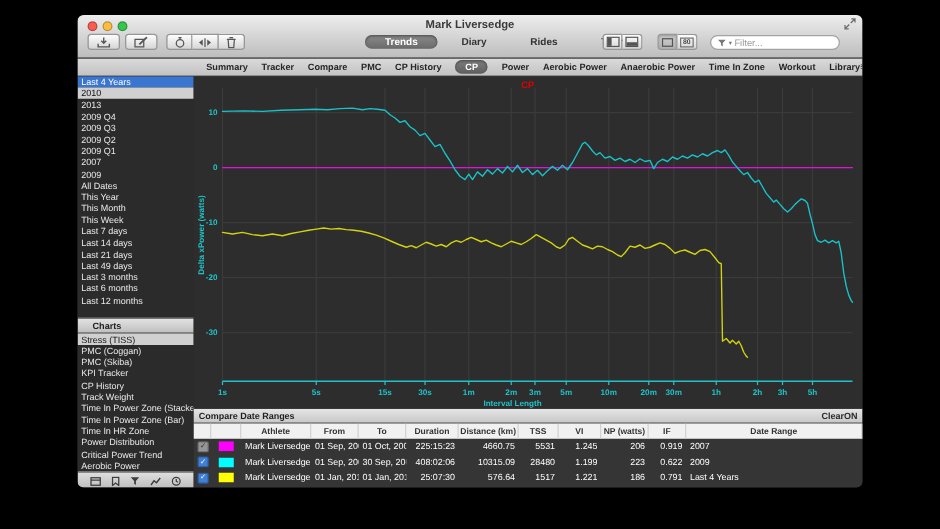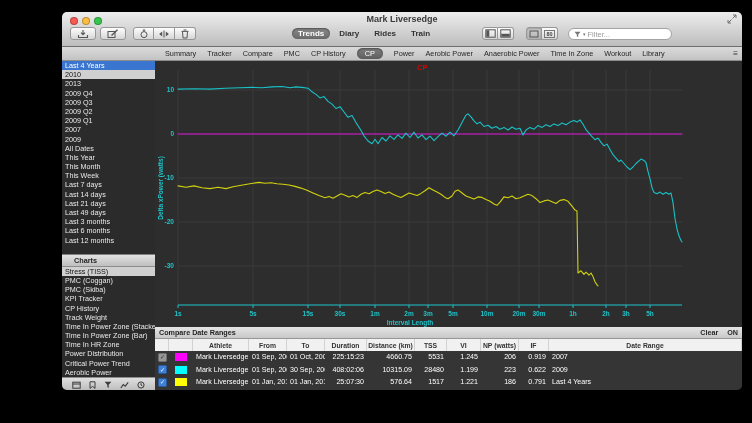--- a/index.html
+++ b/index.html
@@ -1,18 +1,18 @@
 <!DOCTYPE html>
 <html><head>
 <meta charset="utf-8">
 <style>
   html,body{margin:0;padding:0;background:#000;}
   .stage{position:relative;width:752px;height:423px;background:#000;overflow:hidden;
          font-family:"Liberation Sans",sans-serif;-webkit-user-select:none;}
-  .window{position:absolute;left:62px;top:12px;width:680px;height:378px;border-radius:5px;
+  .window{position:absolute;left:62px;top:12px;width:628px;height:378px;border-radius:5px;
           overflow:hidden;background:#2e2e2e;display:flex;flex-direction:column;
           box-shadow:0 10px 30px rgba(0,0,0,.65);}
   
   .chrome{height:34px;flex:0 0 auto;background:linear-gradient(#ededed,#bdbdbd);
           border-bottom:1px solid #6e6e6e;position:relative;}
   .titlebar{height:13px;position:relative;}
   .lights{position:absolute;left:8px;top:5px;display:flex;gap:4px;}
   .light{width:6px;height:6px;border-radius:50%;border:0.5px solid rgba(0,0,0,.25);}
   .light.red{background:#f95a52;} .light.yellow{background:#fdbe40;} .light.green{background:#36c64b;}
   .win-title{position:absolute;left:0;right:0;top:2px;text-align:center;font-size:9px;
@@ -22,39 +22,39 @@
   .tb-btn,.tb-seg{height:13px;box-sizing:border-box;background:linear-gradient(#fdfdfd,#d6d6d6);
           border:1px solid #979797;display:flex;align-items:center;justify-content:center;}
   .tb-btn{position:absolute;top:2px;border-radius:3px;width:26px;}
   .seg{position:absolute;top:2px;display:flex;}
   .seg .tb-seg{width:21px;border-left-width:0;}
   .seg .tb-seg:first-child{border-left-width:1px;border-radius:3px 0 0 3px;}
   .seg .tb-seg:last-child{border-radius:0 3px 3px 0;}
   .seg.small .tb-seg{width:16px;}
   .tb-seg.pressed{background:linear-gradient(#cfcfcf,#b5b5b5);box-shadow:inset 0 1px 2px rgba(0,0,0,.25);}
   .scope{position:absolute;left:230px;top:3px;display:flex;gap:3px;align-items:center;}
-  .scope-tab{font-size:8px;font-weight:bold;color:#333;padding:1px 6px;border-radius:8px;line-height:9px;}
+  .scope-tab{font-size:8px;font-weight:bold;color:#333;padding:1px 16px;border-radius:8px;line-height:9px;}
   .scope-tab.active{background:linear-gradient(#8b8b8b,#6a6a6a);color:#fff;
                     box-shadow:inset 0 1px 2px rgba(0,0,0,.45);}
   .filter{position:absolute;left:506px;top:3px;width:104px;height:12px;background:#fff;
           border:1px solid #a3a3a3;border-radius:7px;display:flex;align-items:center;gap:2px;
           padding:0 5px;box-sizing:border-box;}
   .filter-caret{font-size:5px;color:#777;}
   .filter-text{font-size:7.5px;color:#9a9a9a;}
   .v80{font-size:5.5px;font-weight:bold;color:#444;border:1px solid #777;padding:0 1px;line-height:6px;}
   
   .tabrow{height:13px;flex:0 0 auto;display:flex;background:linear-gradient(#dadada,#c3c3c3);
           border-bottom:1px solid #8d8d8d;}
   .dr-header{width:93px;flex:0 0 auto;box-sizing:border-box;display:flex;align-items:center;
           font-size:7.3px;font-weight:bold;color:#1f1f1f;padding:0 4px;
           border-right:1px solid #979797;background:linear-gradient(#e4e4e4,#c7c7c7);margin-top:46px;}
   .menu-glyph{margin-left:auto;font-size:8px;color:#333;font-weight:bold;}
   .tabs{flex:1;display:flex;align-items:center;min-width:0;padding-left:10px;}
   .tab-list{display:flex;align-items:center;gap:11px;}
-  .tab{font-size:7.3px;font-weight:normal;color:#262626;white-space:nowrap;}
+  .tab{font-size:7.3px;font-weight:bold;color:#262626;white-space:nowrap;}
   .tab.active{background:linear-gradient(#7f7f7f,#5e5e5e);color:#fff;padding:1px 8px;
               border-radius:7px;box-shadow:inset 0 1px 2px rgba(0,0,0,.4);}
   .tabs .menu-glyph{margin-right:4px;}
   
   .main{flex:1;display:flex;min-height:0;}
   .sidebar{width:93px;flex:0 0 auto;background:#2b2b2b;display:flex;flex-direction:column;
            min-height:0;overflow:hidden;}
   .sitem{height:9.2px;line-height:9.2px;font-size:7.2px;color:#e9e9e9;padding-left:3px;
          white-space:nowrap;overflow:hidden;}
   .sitem.selected{background:#3a76d0;color:#fff;}
@@ -68,21 +68,21 @@
   .content{flex:1;display:flex;flex-direction:column;min-width:0;}
   .chart{height:266px;flex:0 0 auto;position:relative;background:#2d2d2d;}
   .chart svg{position:absolute;left:0;top:0;}
   .cp-title{position:absolute;left:262px;top:2px;color:#e00000;font-size:7.5px;font-weight:bold;}
   
   .compare{flex:1;display:flex;flex-direction:column;background:#353535;min-height:0;justify-content:center;
            --cols:14px 24px 56px 38px 38px 42px 48px 32px 34px 38px 30px 1fr;}
   .cmp-title{height:11px;flex:0 0 auto;background:linear-gradient(#e5e5e5,#c8c8c8);
            border-bottom:1px solid #979797;display:flex;align-items:center;font-size:7.2px;
            font-weight:bold;color:#1f1f1f;padding:0 4px;}
-  .cmp-actions{margin-left:auto;display:flex;gap:9px;align-items:center;}
+  .cmp-actions{margin-left:auto;display:flex;align-items:center;}
   .cmp-btn{font-size:7.2px;font-weight:bold;color:#2a2a2a;}
   .cmp-header{height:12px;flex:0 0 auto;background:#f1f1f1;display:grid;
            grid-template-columns:var(--cols);align-items:stretch;font-size:6.8px;font-weight:bold;color:#333;}
   .hc{display:flex;align-items:center;justify-content:center;border-right:1px solid #d2d2d2;
       white-space:nowrap;overflow:hidden;}
   .cmp-rows{flex:1;min-height:0;}
   .cmp-row{height:12.5px;display:grid;grid-template-columns:var(--cols);align-items:center;
       font-size:7.1px;color:#fff;}
   .cell{white-space:nowrap;overflow:hidden;padding:0 3px;box-sizing:border-box;}
   .cell.r{text-align:right;} .cell.c{text-align:center;} .cell.l{text-align:left;}

